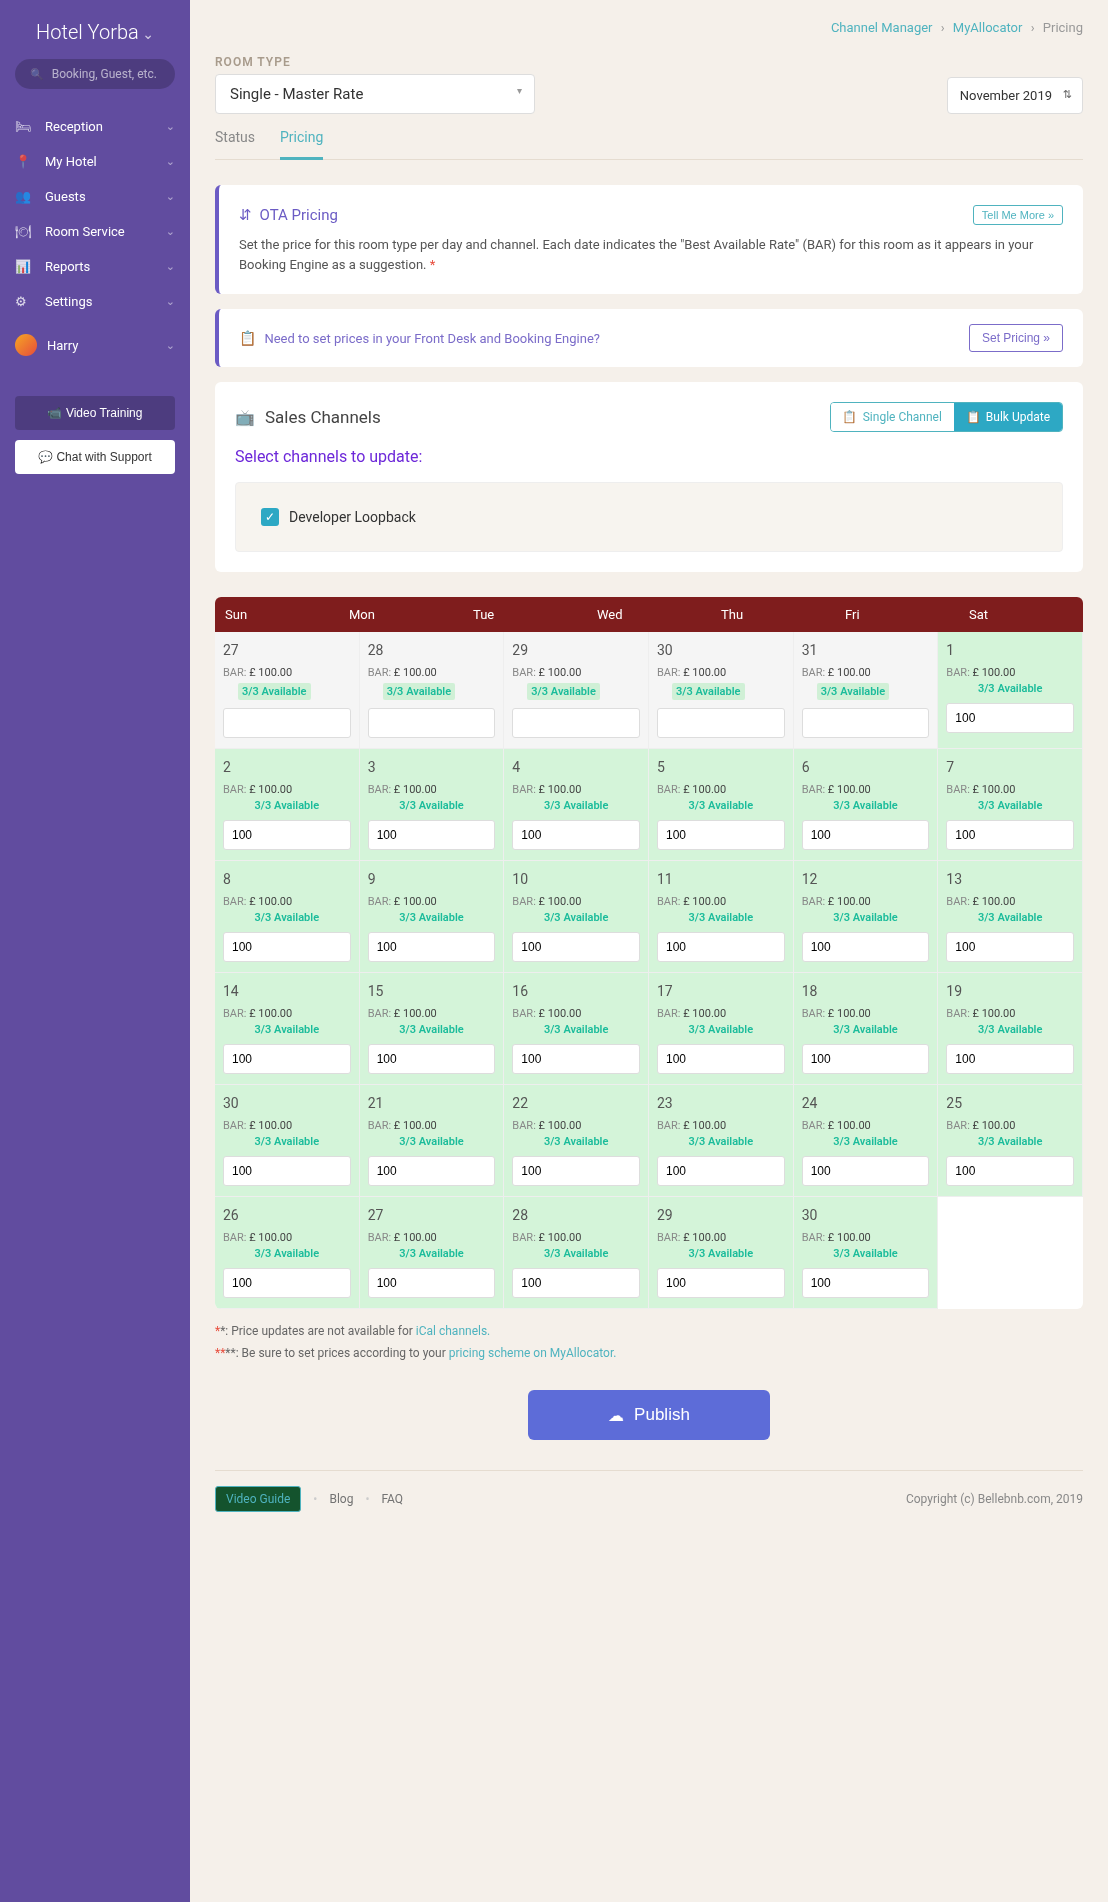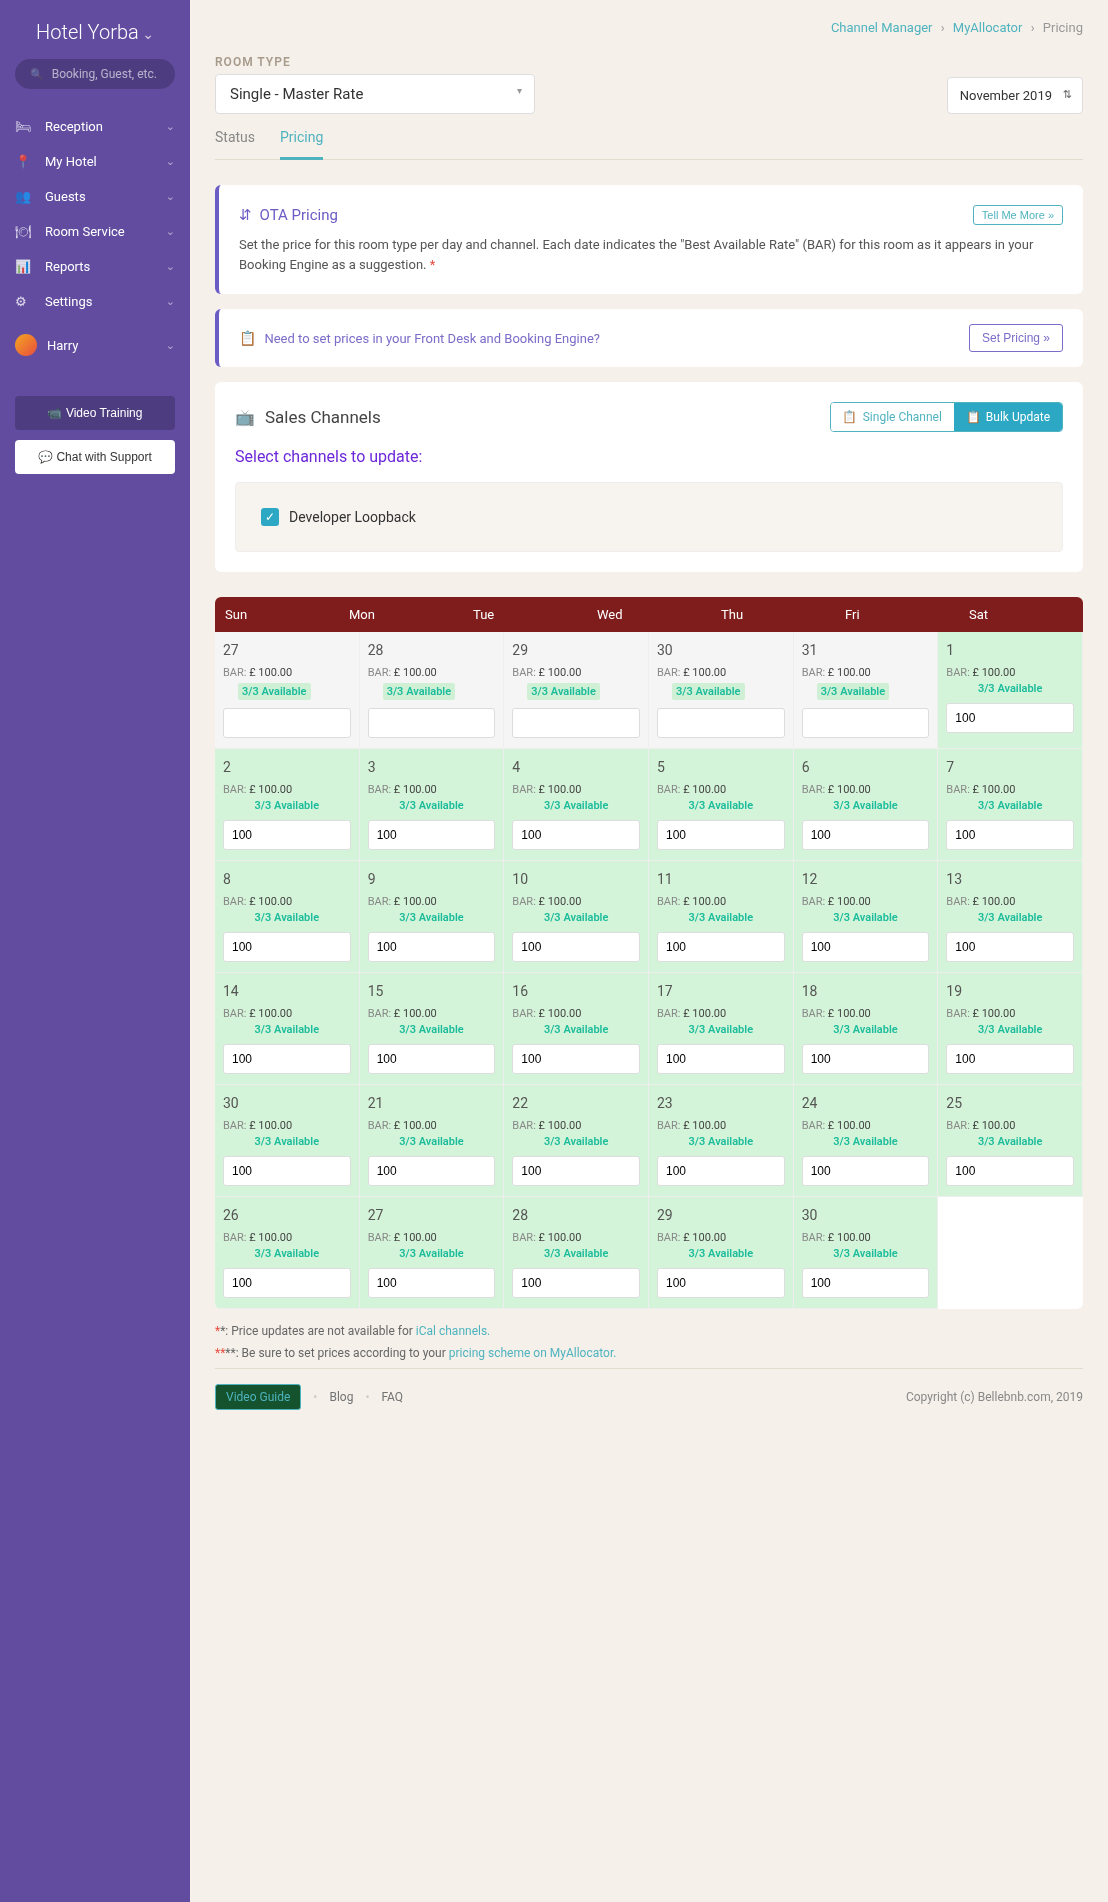--- a/index.html
+++ b/index.html
@@ -221,20 +221,23 @@
         <div class="cal-cell current"><div class="cal-date">27</div><div class="cal-bar"><span class="label">BAR:</span> £ 100.00</div><div class="cal-avail">3/3 Available</div><input class="cal-input" value="100" style=""></div>
         <div class="cal-cell current"><div class="cal-date">28</div><div class="cal-bar"><span class="label">BAR:</span> £ 100.00</div><div class="cal-avail">3/3 Available</div><input class="cal-input" value="100" style=""></div>
         <div class="cal-cell current"><div class="cal-date">29</div><div class="cal-bar"><span class="label">BAR:</span> £ 100.00</div><div class="cal-avail">3/3 Available</div><input class="cal-input" value="100" style=""></div>
         <div class="cal-cell current"><div class="cal-date">30</div><div class="cal-bar"><span class="label">BAR:</span> £ 100.00</div><div class="cal-avail">3/3 Available</div><input class="cal-input" value="100" style=""></div>
       </div>
   </div>
 
   <div class="footnote"><span class="ast">*</span><span>*: Price updates are not available for </span><a>iCal channels.</a></div>
   <div class="footnote"><span class="ast">**</span><span>**: Be sure to set prices according to your </span><a>pricing scheme on MyAllocator.</a></div>
 
+  <div class="publish-row">
+    <button class="publish-btn">Publish</button>
+  </div>
 
   <div class="footer">
     <div class="footer-left">
       <span class="video-guide-btn">Video Guide</span>
       <span class="dot">•</span>
       <a>Blog</a>
       <span class="dot">•</span>
       <a>FAQ</a>
     </div>
     <div>Copyright (c) Bellebnb.com, 2019</div>

